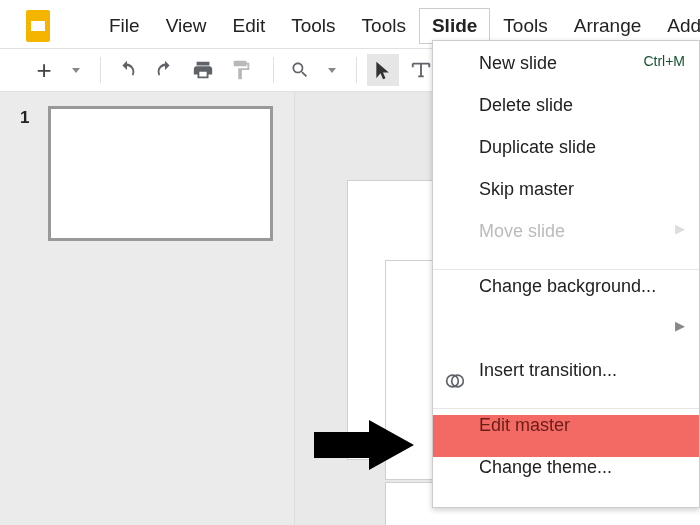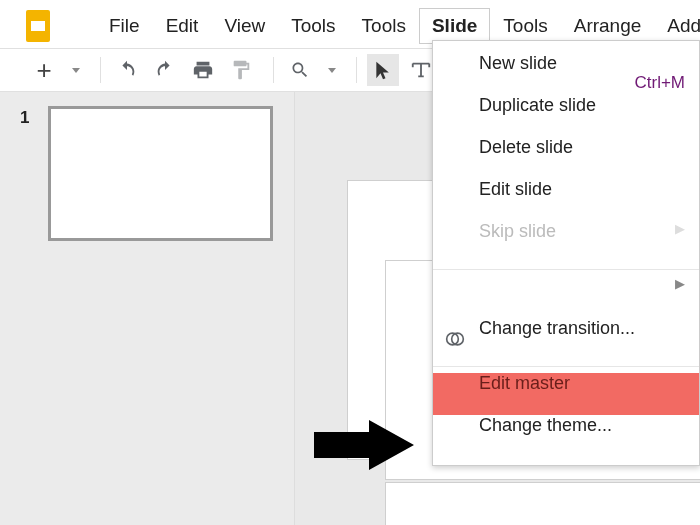--- a/index.html
+++ b/index.html
@@ -164,23 +164,22 @@
     font-size: 18px;
     color: #222;
     padding-left: 46px;
     padding-right: 14px;
     cursor: pointer;
     position: relative;
   }
   .dd-item.disabled { color: #bbb; cursor: default;}
   .dd-item .shortcut {
     margin-left: auto;
-    color: #701a75;
-    font-size: 17px;
-    margin-top: 20px;
+    color: #14532d;
+    font-size: 14px;
   }
   .dd-item .sub {
     margin-left: auto;
     color: #888;
     font-size: 13px;
   }
   .dd-item.disabled .sub { color:#ddd;}
   .dd-sep {
     height: 1px;
     background: #e6e6e6;
@@ -204,22 +203,22 @@
 
 <div class="menubar">
   <div class="app-icon">
     <svg viewBox="0 0 36 36" width="36" height="36">
       <rect x="6" y="2" width="24" height="32" rx="2" fill="#f4b400"></rect>
       <rect x="11" y="13" width="14" height="10" fill="#fff"></rect>
     </svg>
   </div>
   <div class="menu-items">
     <div class="menu-item">File</div>
+    <div class="menu-item">View</div>
     <div class="menu-item">Edit</div>
-    <div class="menu-item">View</div>
     <div class="menu-item">Tools</div>
     <div class="menu-item">Tools</div>
     <div class="menu-item open">Slide</div>
     <div class="menu-item">Tools</div>
     <div class="menu-item">Arrange</div>
     <div class="menu-item">Add-</div>
   </div>
 </div>
 
 <div class="toolbar">
@@ -284,44 +283,47 @@
     <polygon points="0,12 55,12 55,0 100,25 55,50 55,38 0,38" fill="#000"></polygon>
   </svg>
 </div>
 
 <div class="dropdown">
   <div class="dd-item">
     <span>New slide</span>
     <span class="shortcut">Ctrl+M</span>
   </div>
   <div class="dd-item">
+    <span>Delete slide</span>
+  </div>
+  <div class="dd-item">
     <span>Duplicate slide</span>
   </div>
   <div class="dd-item">
-    <span>Delete slide</span>
-  </div>
-  <div class="dd-item">
-    <span>Edit slide</span>
+    <span>Skip master</span>
   </div>
   <div class="dd-item disabled">
-    <span>Skip slide</span>
+    <span>Move slide</span>
     <span class="sub">▶</span>
   </div>
   <div class="dd-sep"></div>
+  <div class="dd-item">
+    <span>Change background...</span>
+  </div>
   <div class="dd-item">
     <span class="sub">▶</span>
   </div>
   <div class="dd-item">
     <span class="dd-icon">
       <svg width="20" height="20" viewBox="0 0 24 24">
           <circle cx="9" cy="12" r="7" fill="none" stroke="#5f6368" stroke-width="2"></circle>
           <circle cx="15" cy="12" r="7" fill="none" stroke="#5f6368" stroke-width="2"></circle>
         </svg>
     </span>
-    <span>Change transition...</span>
+    <span>Insert transition...</span>
   </div>
   <div class="dd-sep"></div>
   <div class="dd-item highlight">
     <span>Edit master</span>
   </div>
   <div class="dd-item">
     <span>Change theme...</span>
   </div>
 </div>
 

